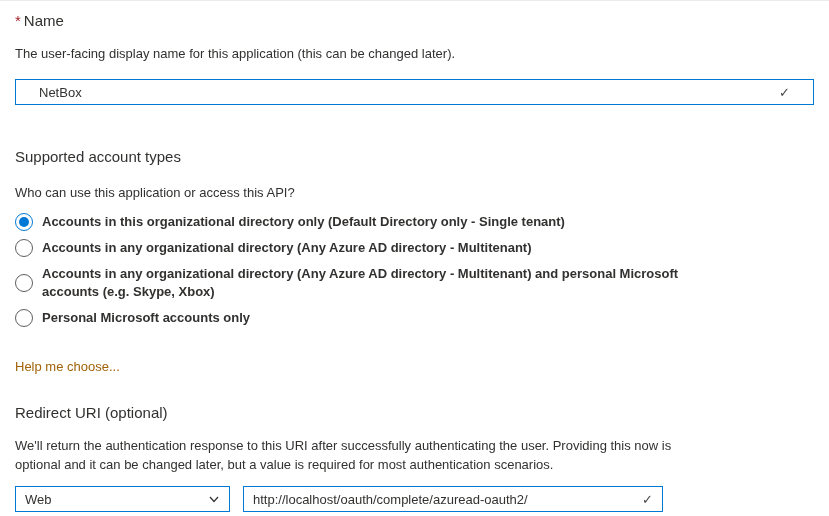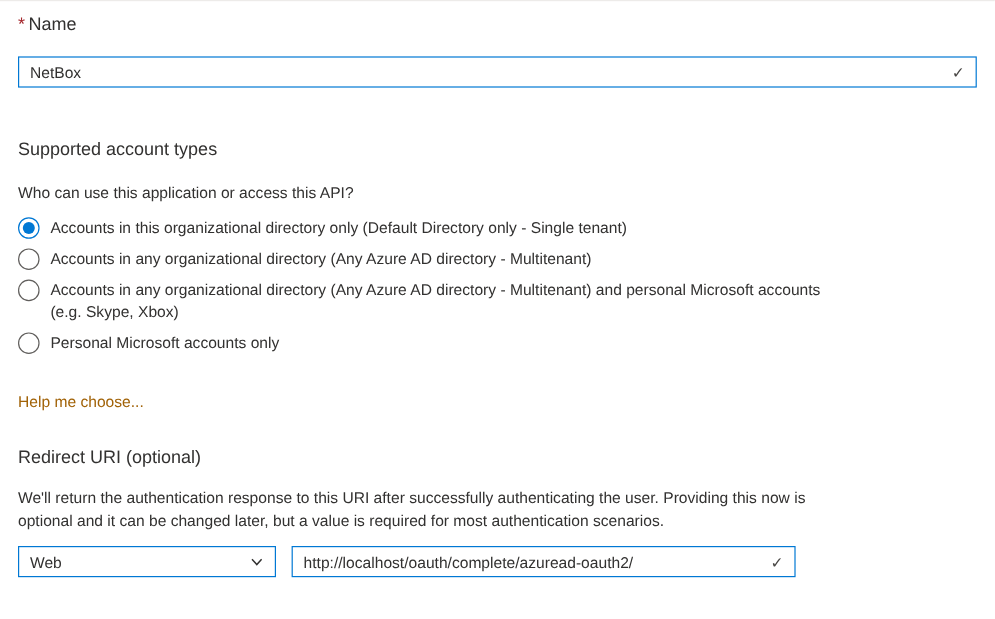--- a/index.html
+++ b/index.html
@@ -34,42 +34,44 @@
   }
   .text-field {
     margin-top: 16px;
     width: 799px;
     height: 26px;
     border: 1px solid #0078d4;
     background: #fff;
     display: flex;
     align-items: center;
     justify-content: space-between;
-    padding: 0 9px;
+    padding: 0 23px;
     font-size: 13px;
     color: #323130;
   }
   .check-glyph {
     font-size: 13px;
     color: #484644;
     flex-shrink: 0;
     line-height: 1;
   }
   .account-section { margin-top: 42px; }
   .question {
     font-size: 13px;
     line-height: 16px;
     margin-top: 18px;
   }
   .radio-group { margin-top: 12px; }
   .radio-row {
     display: flex;
+    align-items: center;
     gap: 9px;
     margin-bottom: 8px;
     cursor: pointer;
+    font-weight: bold;
   }
   .radio {
     width: 18px;
     height: 18px;
     border-radius: 50%;
     border: 1px solid #605e5c;
     background: #fff;
     display: inline-flex;
     align-items: center;
     justify-content: center;
@@ -123,20 +125,21 @@
   .chevron-svg { flex-shrink: 0; display: block; }
 </style>
 </head>
 <body>
 
 <div class="container">
 
   <div class="section-heading">
     <span class="required-marker">*</span><span>Name</span>
   </div>
+  <div class="desc">The user-facing display name for this application (this can be changed later).</div>
   <div class="text-field">
     <span>NetBox</span>
     <span class="check-glyph">✓</span>
   </div>
 
   <div class="account-section">
     <div class="section-heading">Supported account types</div>
     <div class="question">Who can use this application or access this API?</div>
 
     <div class="radio-group">

